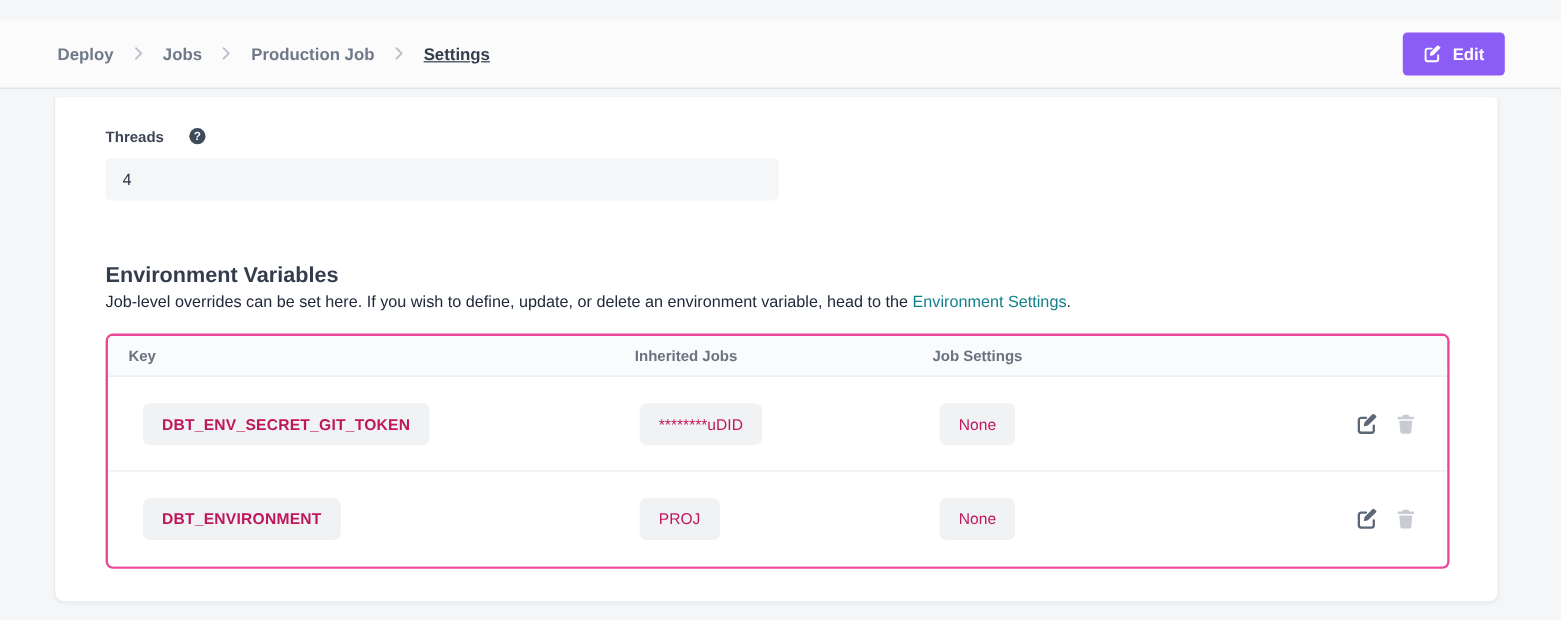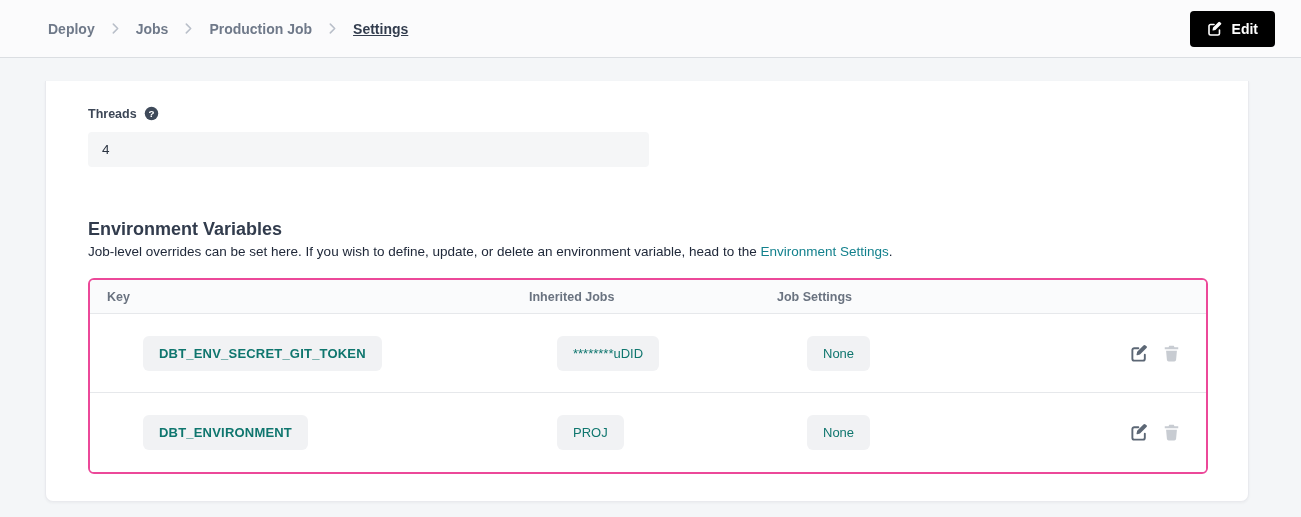--- a/index.html
+++ b/index.html
@@ -7,57 +7,57 @@
   body {
     font-family: "Liberation Sans", sans-serif;
     background: #f4f6f8;
     position: relative;
     overflow: hidden;
     color: #20293a;
   }
 
   
   .topbar {
-    position: absolute; top: 0; left: 0; width: 1301px; height: 58px;
+    position: absolute; top: 16px; left: 0; width: 1301px; height: 58px;
     background: #fbfbfc;
     border-bottom: 1px solid #dbdee2;
     display: flex; align-items: center; justify-content: space-between;
-    padding: 0 26px 0 48px;
+    padding: 0 47px 0 48px;
   }
   .breadcrumb { display: flex; align-items: center; gap: 17px; }
   .crumb {
     font-size: 14px; font-weight: bold; color: #6f7989;
     cursor: pointer; white-space: nowrap;
   }
   .crumb.active { color: #323c4d; cursor: default; text-decoration: underline; }
   .crumb-sep { display: flex; align-items: center; }
 
   .edit-btn {
     display: flex; align-items: center; gap: 9px;
-    background: #000000; color: #ffffff;
+    background: #8b5cf6; color: #ffffff;
     border: none; border-radius: 4px;
     height: 36px; padding: 0 17px;
     font-family: "Liberation Sans", sans-serif;
     font-size: 14px; font-weight: bold;
     cursor: pointer;
   }
 
   
   .card {
     position: absolute; left: 45px; top: 81px;
     width: 1204px; height: 421px;
     background: #ffffff;
     border: 1px solid #e9eaee; border-top: none;
     border-radius: 0 0 8px 8px;
     box-shadow: 0 1px 3px rgba(30,40,60,0.05);
     padding: 25px 42px 0 42px;
   }
 
   
-  .field-label-row { display: flex; align-items: center; gap: 7px; height: 15px; }
+  .field-label-row { display: flex; align-items: center; gap: 20px; height: 15px; }
   .field-label { font-size: 12.5px; font-weight: bold; color: #3c4656; }
   .threads-input {
     display: block; margin-top: 11px;
     width: 561px; height: 35px;
     background: #f5f6f7; border: none; border-radius: 4px;
     padding: 0 14px;
     font-family: "Liberation Sans", sans-serif;
     font-size: 13.5px; color: #2b3442;
   }
 
@@ -101,23 +101,22 @@
   .t-body-row.with-sep { border-bottom: 1px solid #e6e8eb; }
 
   .cell-key { padding-left: 29px; }
   .cell-inherited { padding-left: 4px; }
   .cell-override { padding-left: 6px; }
   .chip {
     display: inline-block;
     background: #f1f2f4;
     border-radius: 6px;
     padding: 10px 16px;
-    font-size: 13px; color: #0f766e;
+    font-size: 13px; color: #be185d;
     white-space: nowrap;
-    margin-left: 24px;
   }
   .chip.key-chip { font-weight: bold; letter-spacing: 0.2px; }
 
   .cell-actions {
     justify-self: end;
     display: flex; align-items: center; gap: 13px;
     padding-right: 25px;
   }
   .icon-btn {
     background: none; border: none; padding: 0; cursor: pointer;

